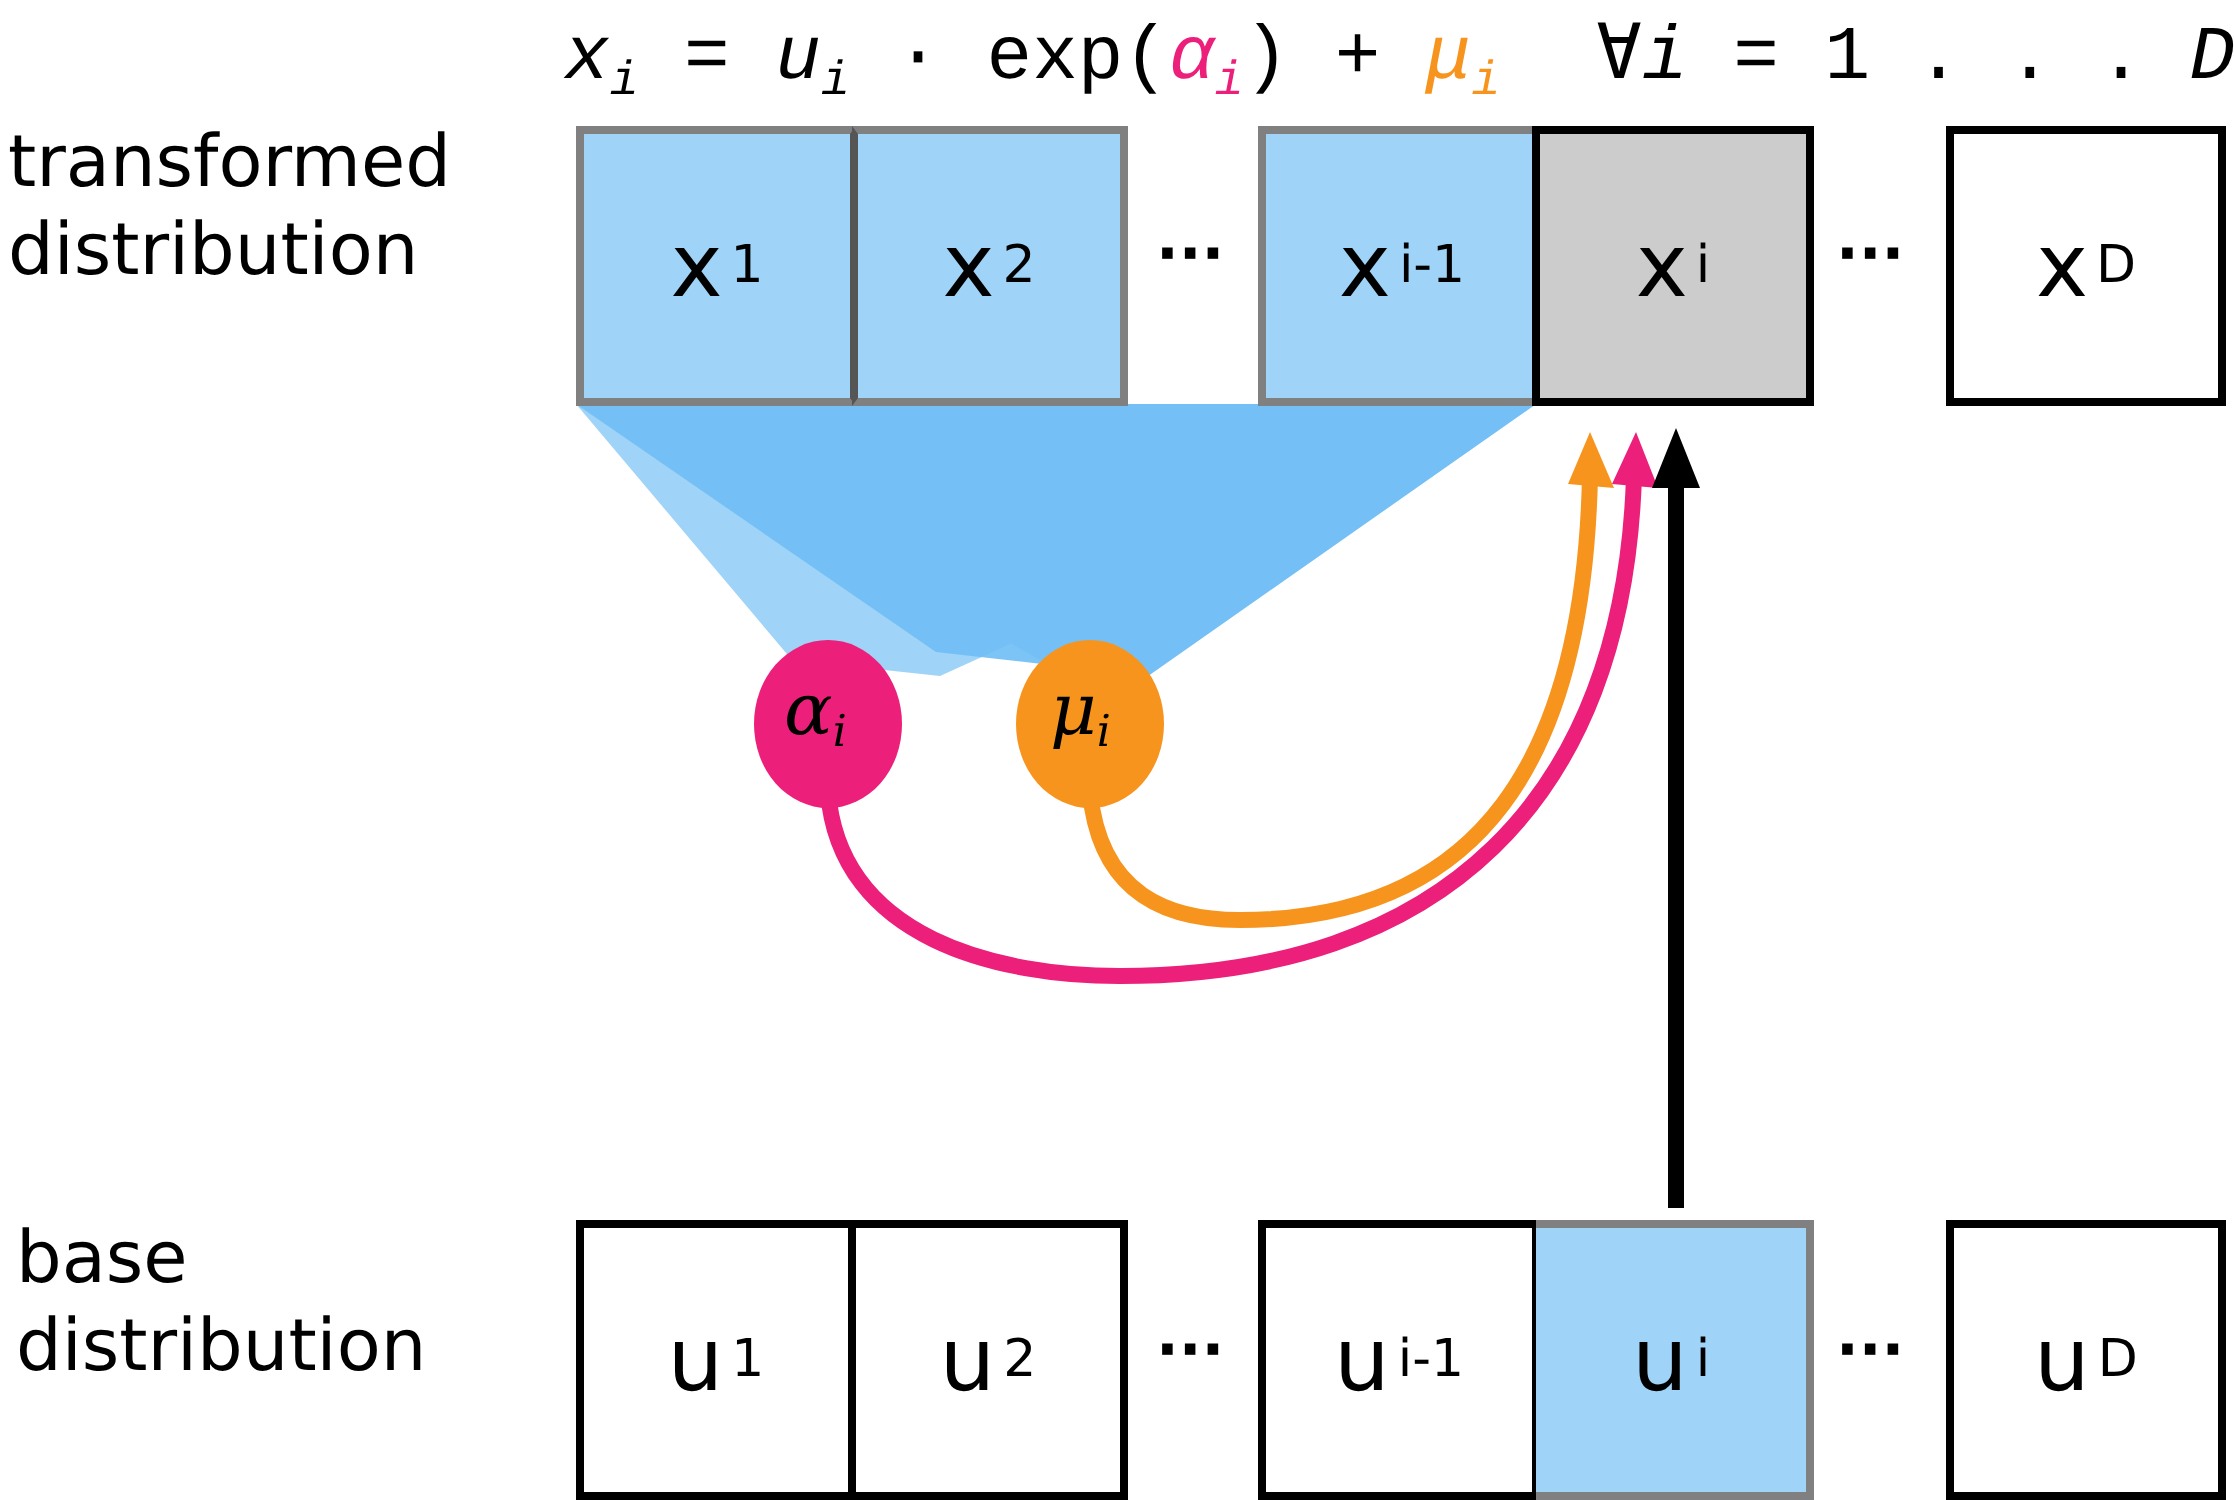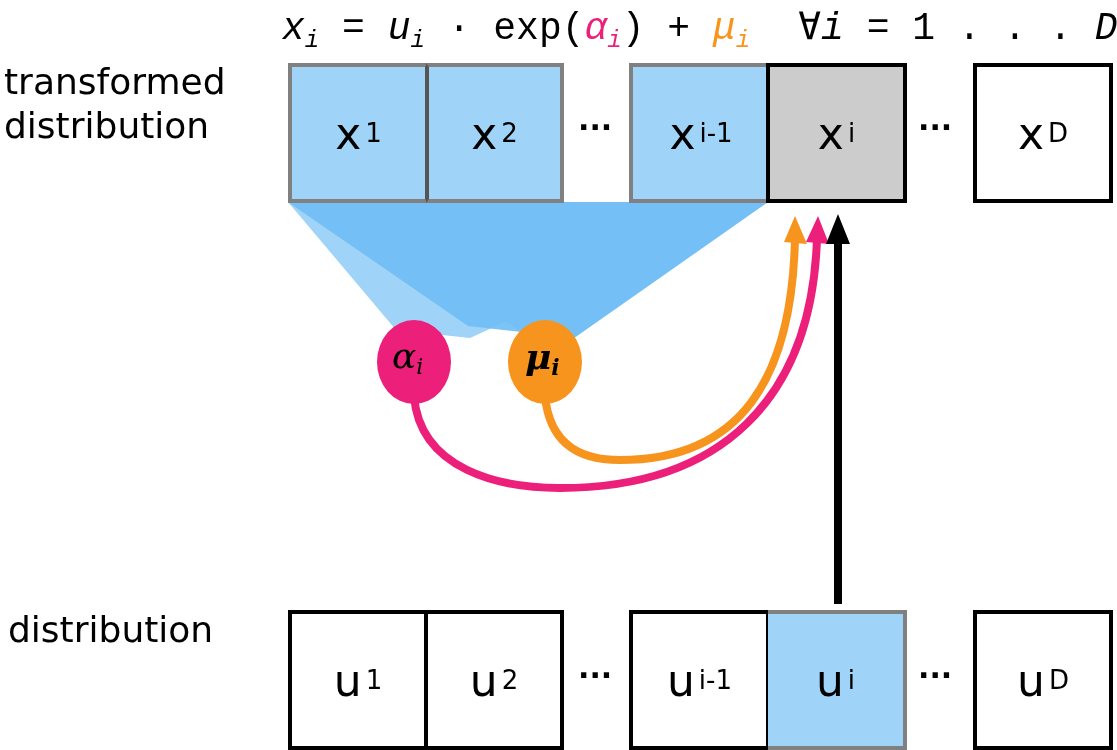--- a/index.html
+++ b/index.html
@@ -40,20 +40,21 @@
 
 <div class="formula">
   <span>x</span><span class="sub">i</span><span class="up"> = </span><span>u</span><span class="sub">i</span><span class="up"> · exp(</span><span style="color:#ec1f7a">α</span><span class="sub" style="color:#ec1f7a">i</span><span class="up">) + </span><span style="color:#f7941d">μ</span><span class="sub" style="color:#f7941d">i</span><span style="display:inline-block;width:48px"></span><span class="up">∀</span><span>i</span><span class="up"> = 1 . . . </span><span>D</span>
 </div>
 
 <div class="label" style="left:4px;top:60px;">
   <div>transformed</div>
   <div>distribution</div>
 </div>
 <div class="label" style="left:8px;top:608px;">
+  <div>base</div>
   <div>distribution</div>
 </div>
 
 <div class="box" style="left:288px;top:63px;width:140px;height:140px;background:#9fd3f7;border:4px solid #808080;border-right:3px solid #555;">
   <span>x</span>
     <span class="s">1</span>
 </div>
 <div class="box" style="left:426px;top:63px;width:138px;height:140px;background:#9fd3f7;border:4px solid #808080;border-left:3px solid #555;">
   <span>x</span>
     <span class="s">2</span>
@@ -69,21 +70,21 @@
 </div>
 <div class="dots" style="left:918px;top:110px;">···</div>
 <div class="box" style="left:973px;top:63px;width:140px;height:140px;background:#fff;border:4px solid #000;">
   <span>x</span>
     <span class="s">D</span>
 </div>
 
 <div class="circ-label" style="left:392px;top:335px;">
   <span>α</span><span class="sub">i</span>
 </div>
-<div class="circ-label" style="left:525px;top:335px;font-weight:bold;">
+<div class="circ-label" style="left:525px;top:335px;">
   <span>μ</span><span class="sub">i</span>
 </div>
 
 <div class="box" style="left:288px;top:610px;width:140px;height:140px;background:#fff;border:4px solid #000;">
   <span>u</span>
     <span class="s">1</span>
 </div>
 <div class="box" style="left:424px;top:610px;width:140px;height:140px;background:#fff;border:4px solid #000;">
   <span>u</span>
     <span class="s">2</span>

